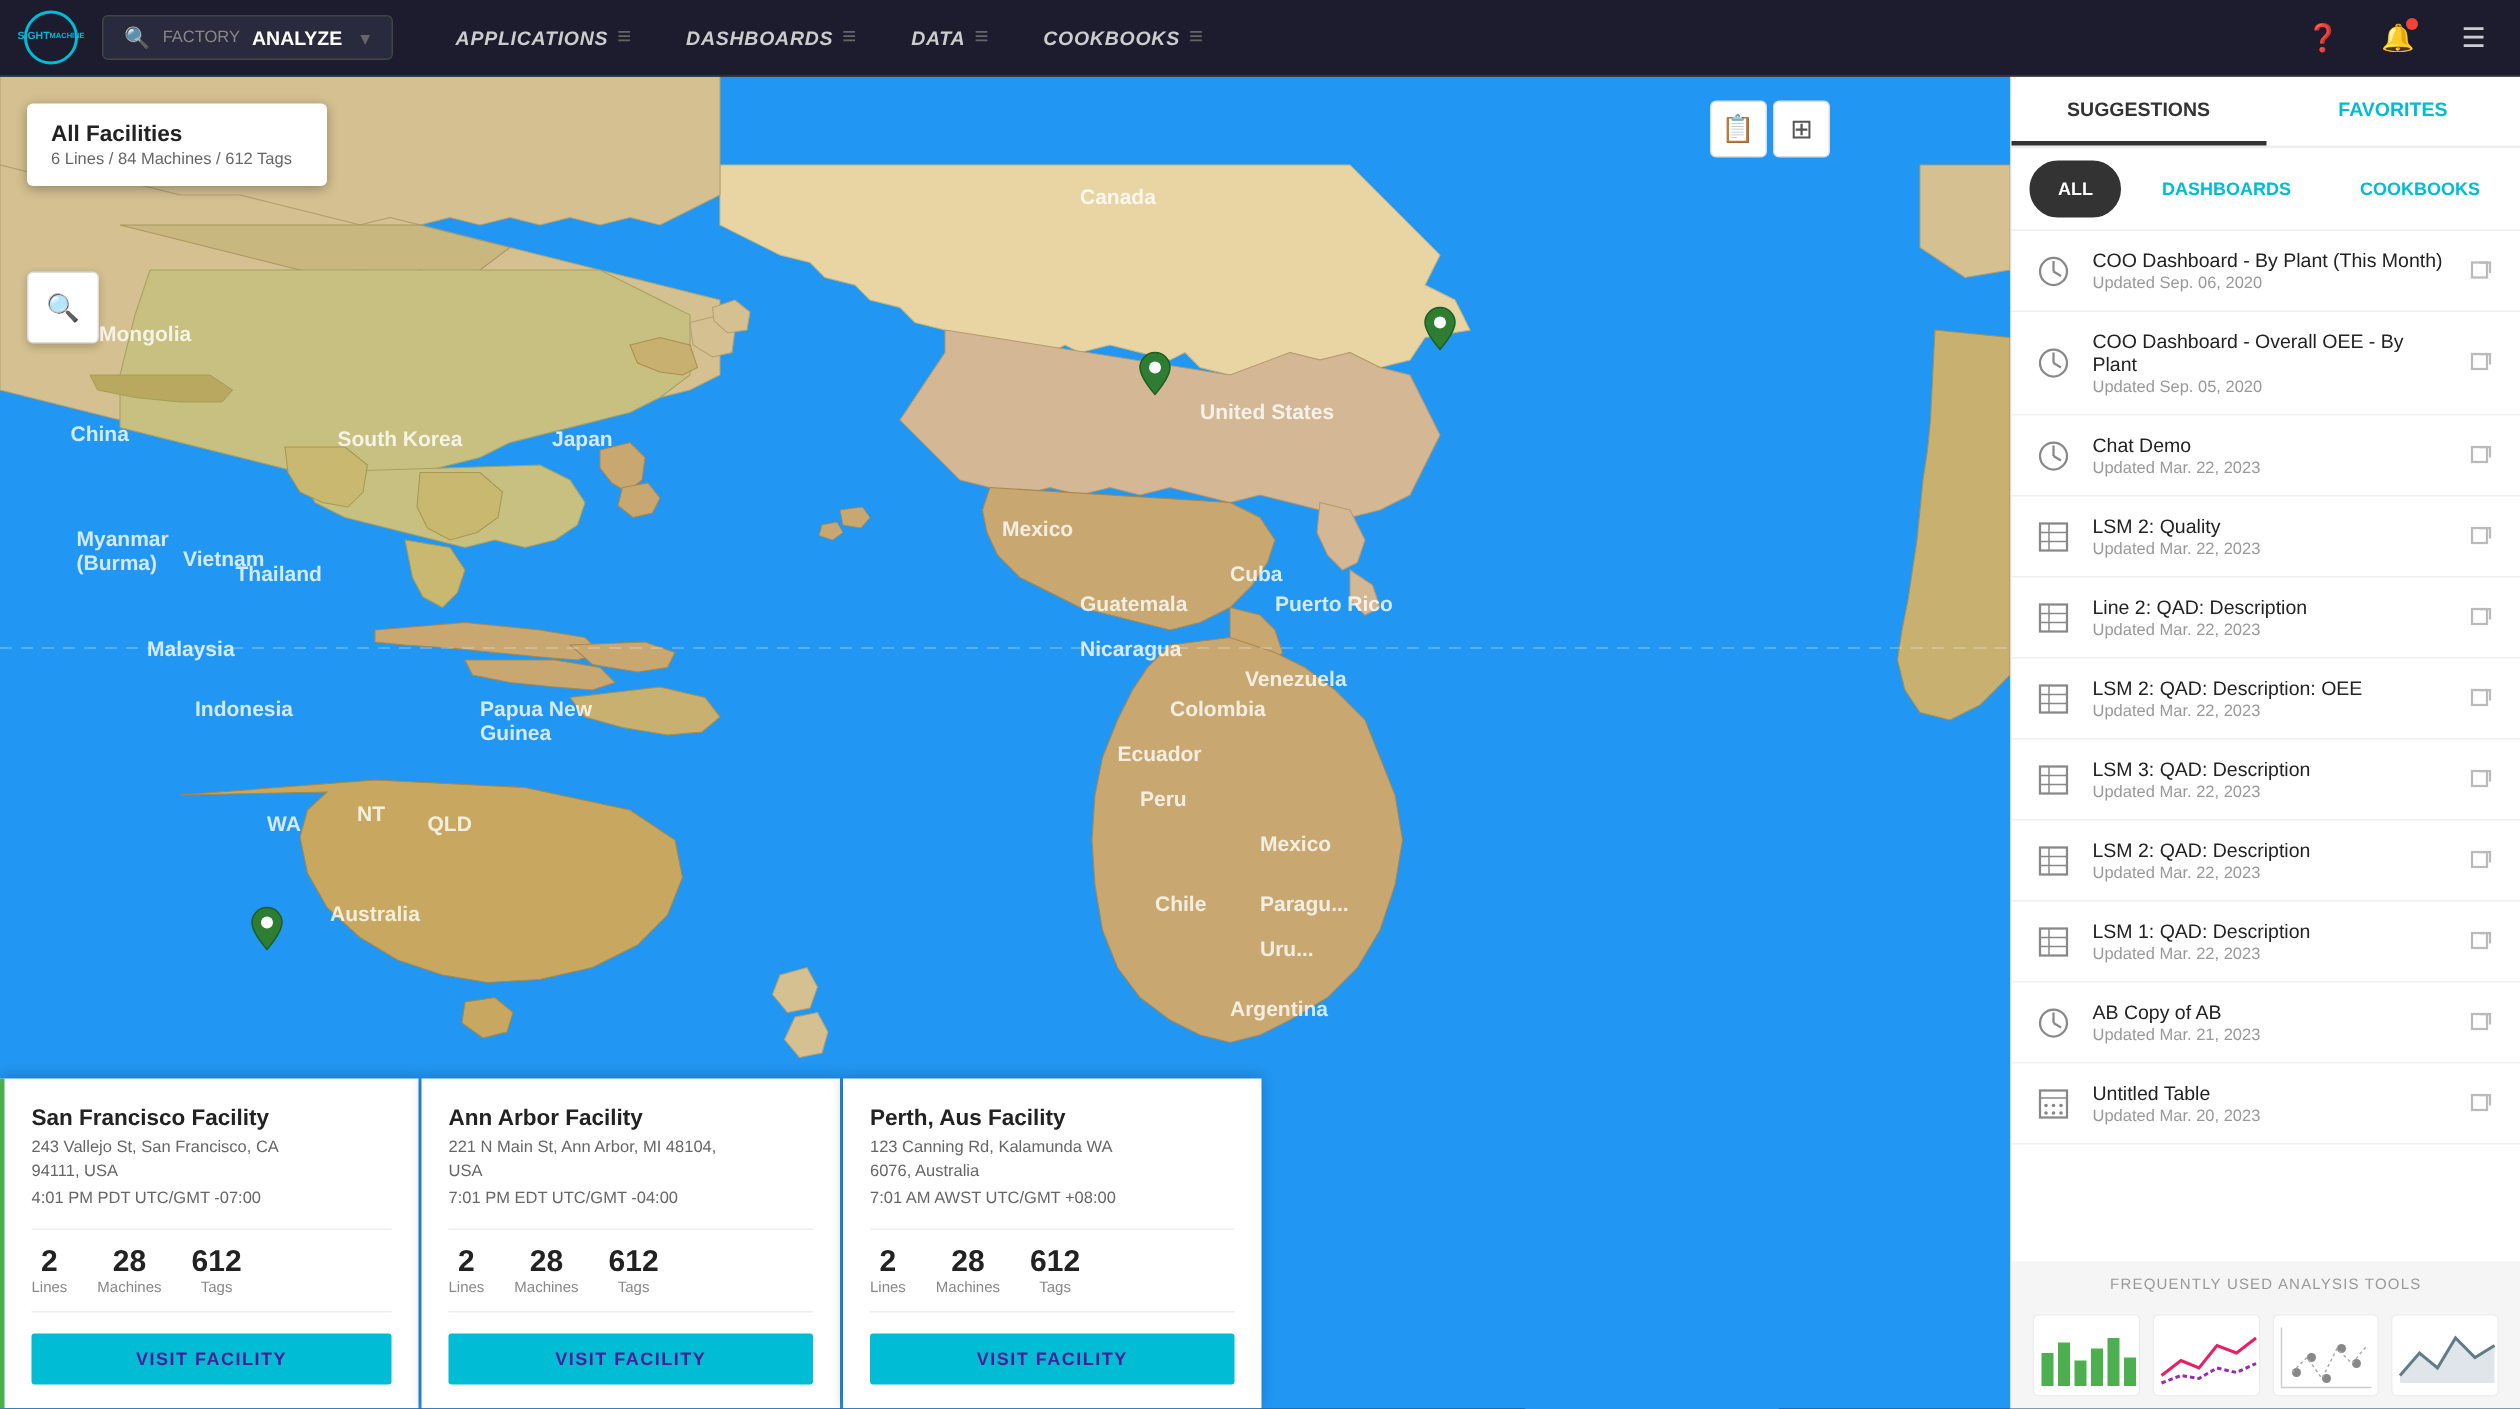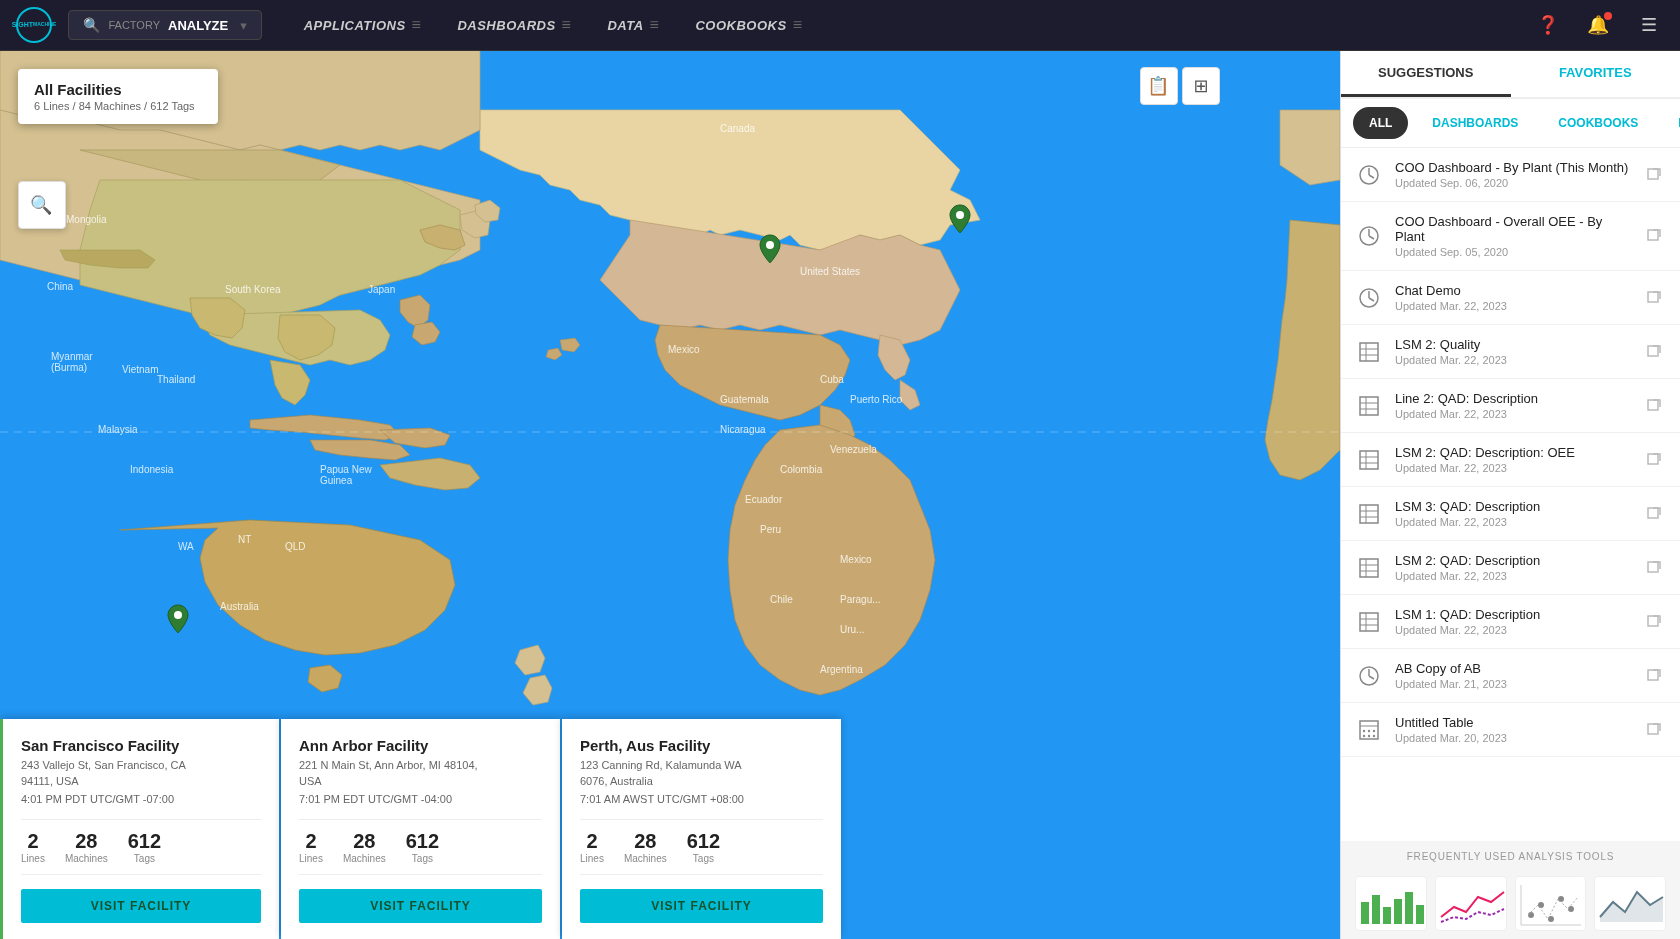--- a/index.html
+++ b/index.html
@@ -154,21 +154,21 @@
     .fc-stats {
       display: flex; gap: 20px; margin: 14px 0 14px;
       border-top: 1px solid #eee; border-bottom: 1px solid #eee;
       padding: 10px 0;
     }
     .fc-stat { text-align: center; }
     .fc-stat-val { font-size: 20px; font-weight: bold; color: #222; }
     .fc-stat-lbl { font-size: 10px; color: #888; }
     .visit-btn {
       background: #00bcd4;
-      color: #14532d;
+      color: #4c1d95;
       border: none;
       width: 100%;
       padding: 10px;
       font-size: 12px;
       font-weight: bold;
       letter-spacing: 1px;
       cursor: pointer;
       border-radius: 2px;
     }
 
@@ -201,21 +201,21 @@
       gap: 8px;
       border-bottom: 1px solid #eee;
       align-items: center;
     }
     .filter-btn {
       padding: 5px 12px;
       border-radius: 20px;
       font-size: 12px;
       font-weight: 600;
       cursor: pointer;
-      border: 4px solid #fca5a5;
+      border: 7px solid #fca5a5;
       background: #fff;
       color: #666;
     }
     .filter-btn.active-all {
       background: #333;
       color: #fff;
       border-color: #333;
     }
     .filter-btn.active-cook {
       background: transparent;
@@ -276,22 +276,22 @@
       border: 1px solid #eee;
       border-radius: 4px;
       overflow: hidden;
       cursor: pointer;
     }
 
     
     .map-label {
       position: absolute;
       color: rgba(255,255,255,0.8);
-      font-size: 10px;
-      font-weight: 400;
+      font-size: 14px;
+      font-weight: 700;
       pointer-events: none;
     }
 
     
     .items-list::-webkit-scrollbar { width: 4px; }
     .items-list::-webkit-scrollbar-track { background: #f5f5f5; }
     .items-list::-webkit-scrollbar-thumb { background: #ddd; border-radius: 2px; }
 
     .panel-tab-container {
       display: flex; background: #fff; border-bottom: 2px solid #eee;

